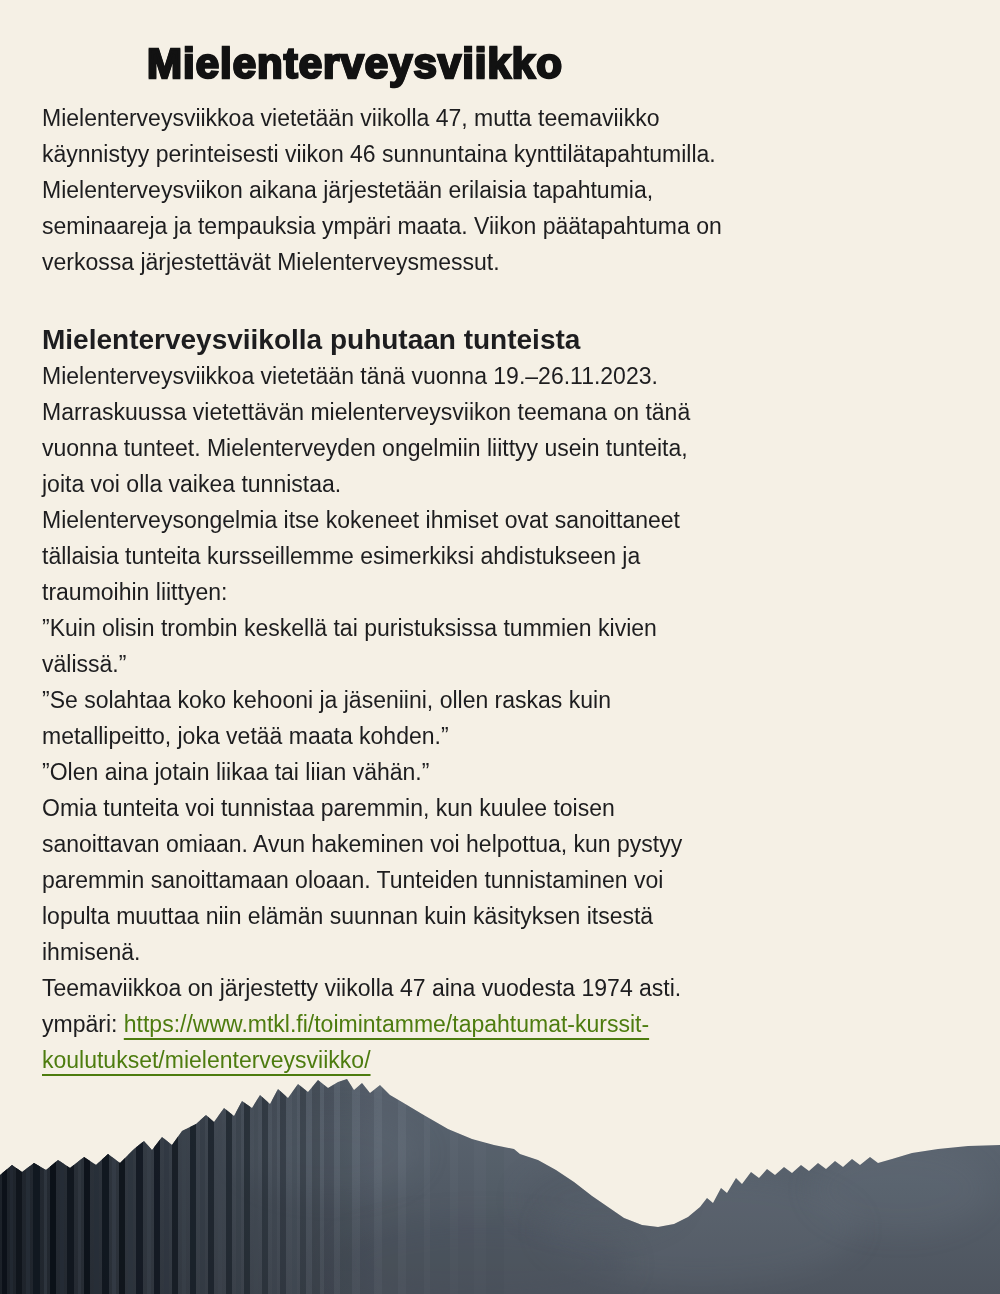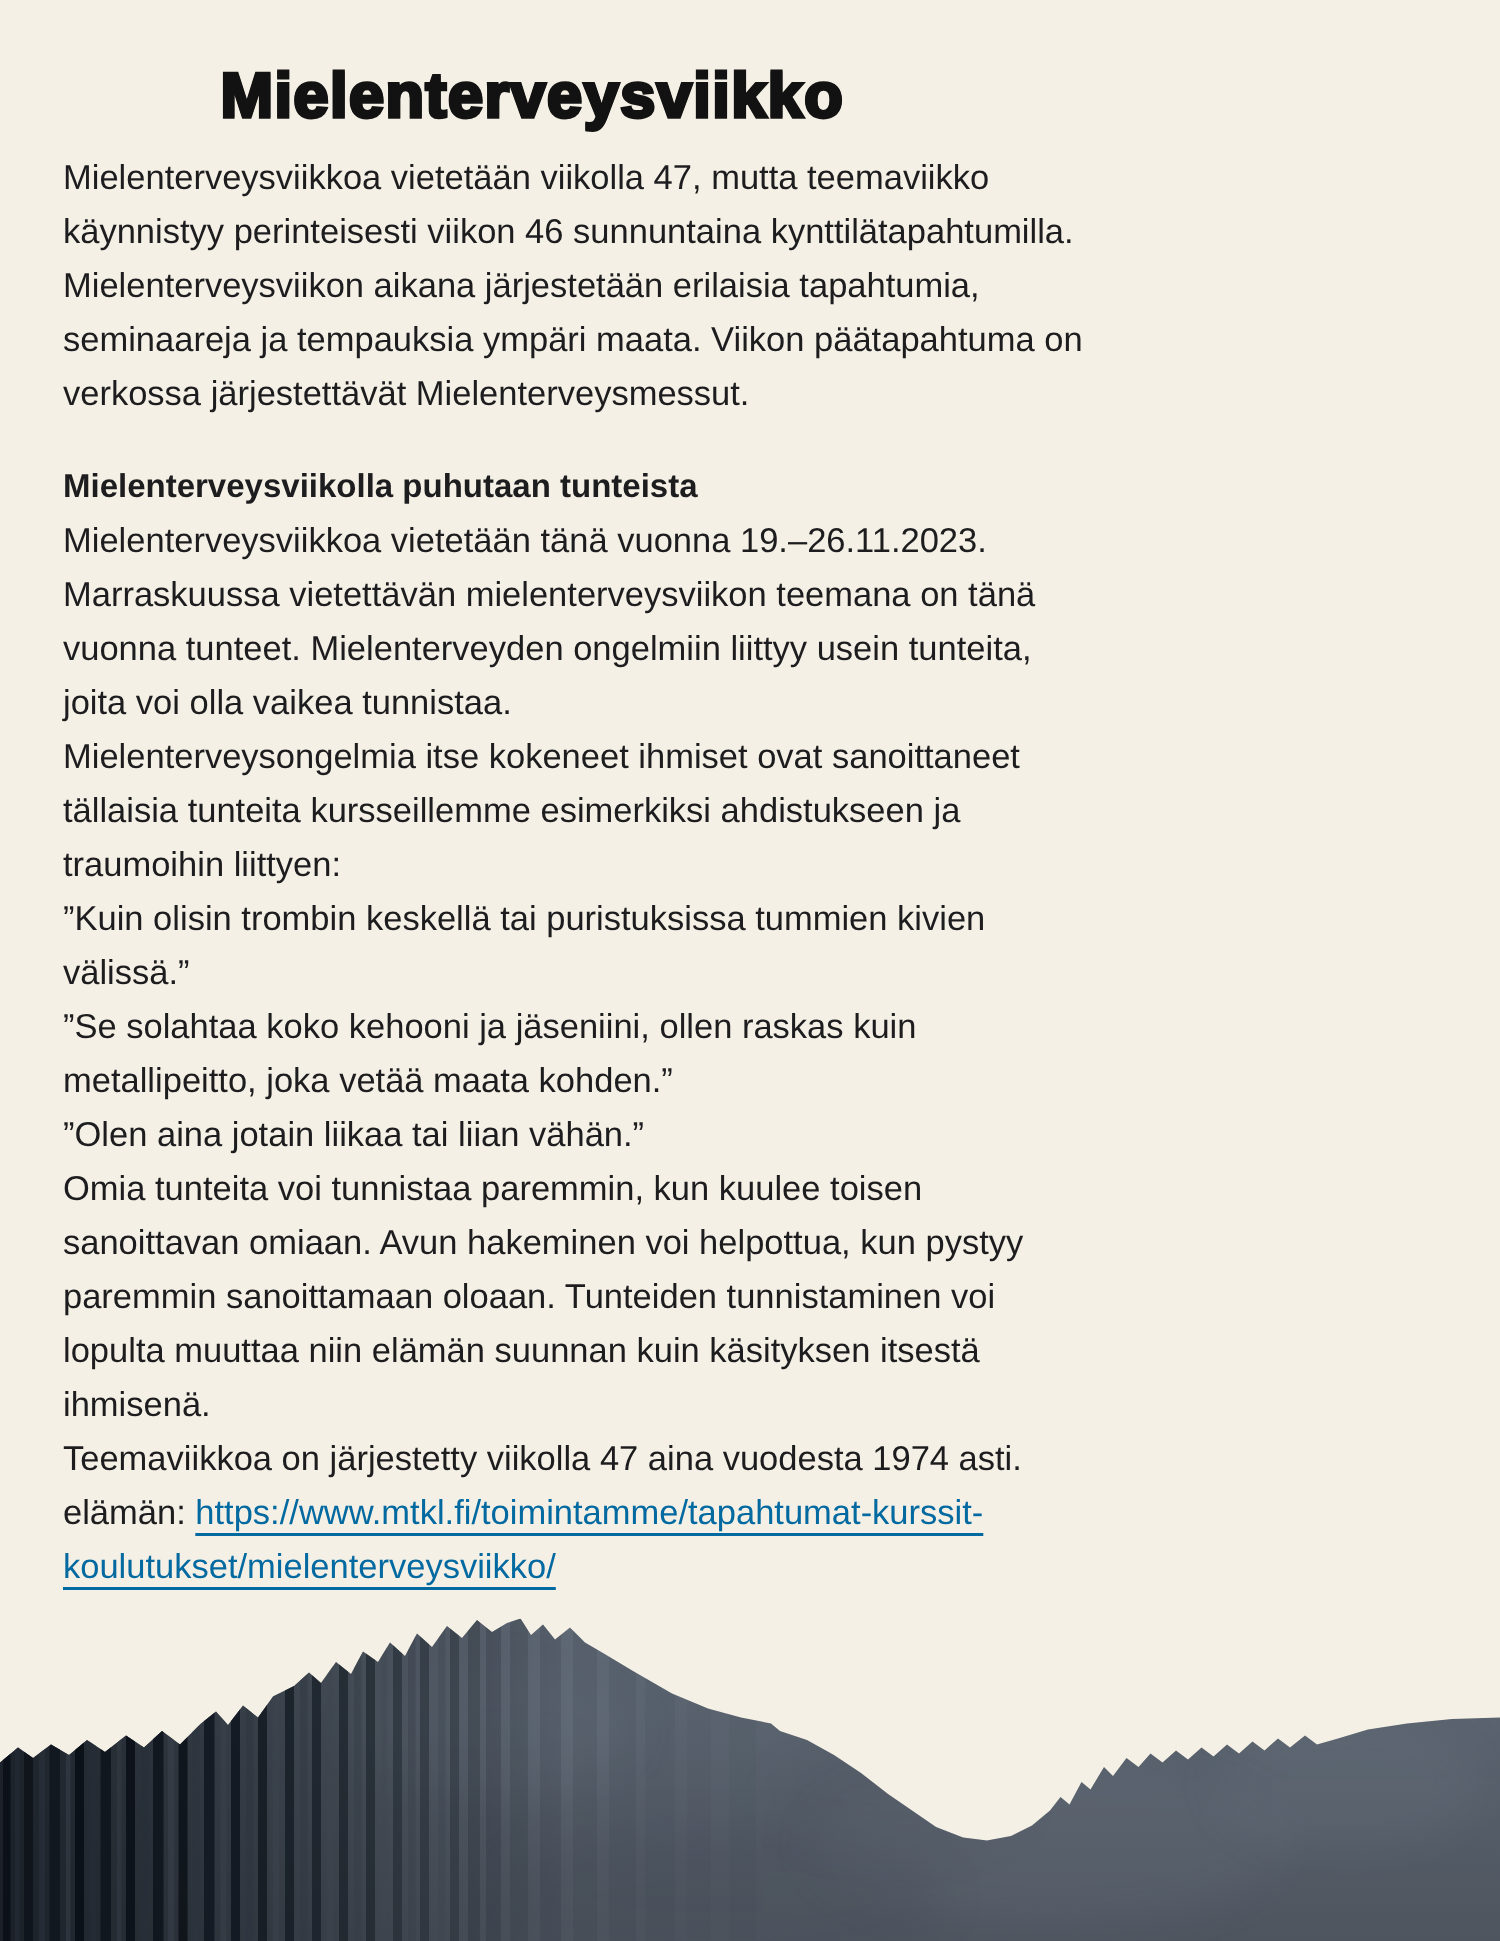--- a/index.html
+++ b/index.html
@@ -30,29 +30,29 @@
   .body{
     margin:0;
     font-size:23px;
     line-height:36px;
     white-space:pre-line;
     width:max-content;
     max-width:none;
   }
   .intro{ margin-top:12px; }
   h2.subheading{
-    margin:26px 0 0 0;
-    font-size:22px;
+    margin:42px 0 0 0;
+    font-size:28px;
     line-height:36px;
     font-weight:bold;
     white-space:pre-line;
   }
   .source-line{ margin:0; }
   a.link{
-    color:#0369a1;
+    color:#4d7c0f;
     text-decoration:underline;
     text-decoration-thickness:2px;
     text-underline-offset:6px;
     white-space:pre-line;
     cursor:pointer;
     margin-top:24px;
   }
   .mountain{
     position:absolute;
     left:0;
@@ -86,21 +86,21 @@
 välissä.”
 ”Se solahtaa koko kehooni ja jäseniini, ollen raskas kuin
 metallipeitto, joka vetää maata kohden.”
 ”Olen aina jotain liikaa tai liian vähän.”
 Omia tunteita voi tunnistaa paremmin, kun kuulee toisen
 sanoittavan omiaan. Avun hakeminen voi helpottua, kun pystyy
 paremmin sanoittamaan oloaan. Tunteiden tunnistaminen voi
 lopulta muuttaa niin elämän suunnan kuin käsityksen itsestä
 ihmisenä.
 Teemaviikkoa on järjestetty viikolla 47 aina vuodesta 1974 asti.</p>
-    <p class="body source-line"><span>elämän: </span><a class="link">https://www.mtkl.fi/toimintamme/tapahtumat-kurssit-
+    <p class="body source-line"><span>ympäri: </span><a class="link">https://www.mtkl.fi/toimintamme/tapahtumat-kurssit-
 koulutukset/mielenterveysviikko/</a></p>
   </div>
 
   <svg class="mountain" viewBox="0 0 1000 215" preserveAspectRatio="none" xmlns="http://www.w3.org/2000/svg">
     <defs>
       <linearGradient id="mgrad" x1="0" y1="0" x2="0" y2="1">
         <stop offset="0" stop-color="#606a76"></stop>
         <stop offset="0.5" stop-color="#565f6a"></stop>
         <stop offset="1" stop-color="#4e555f"></stop>
       </linearGradient>

